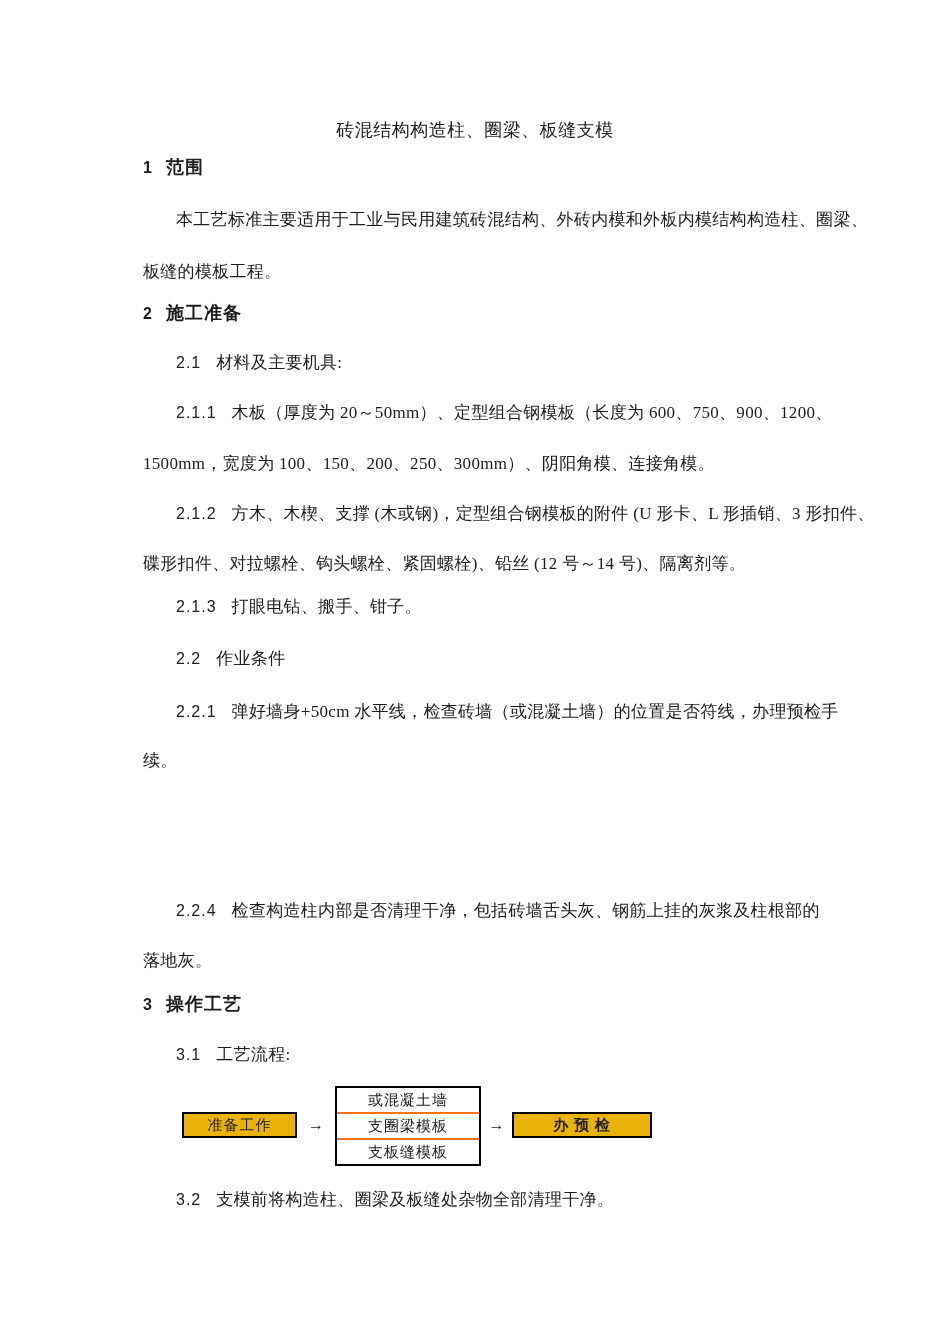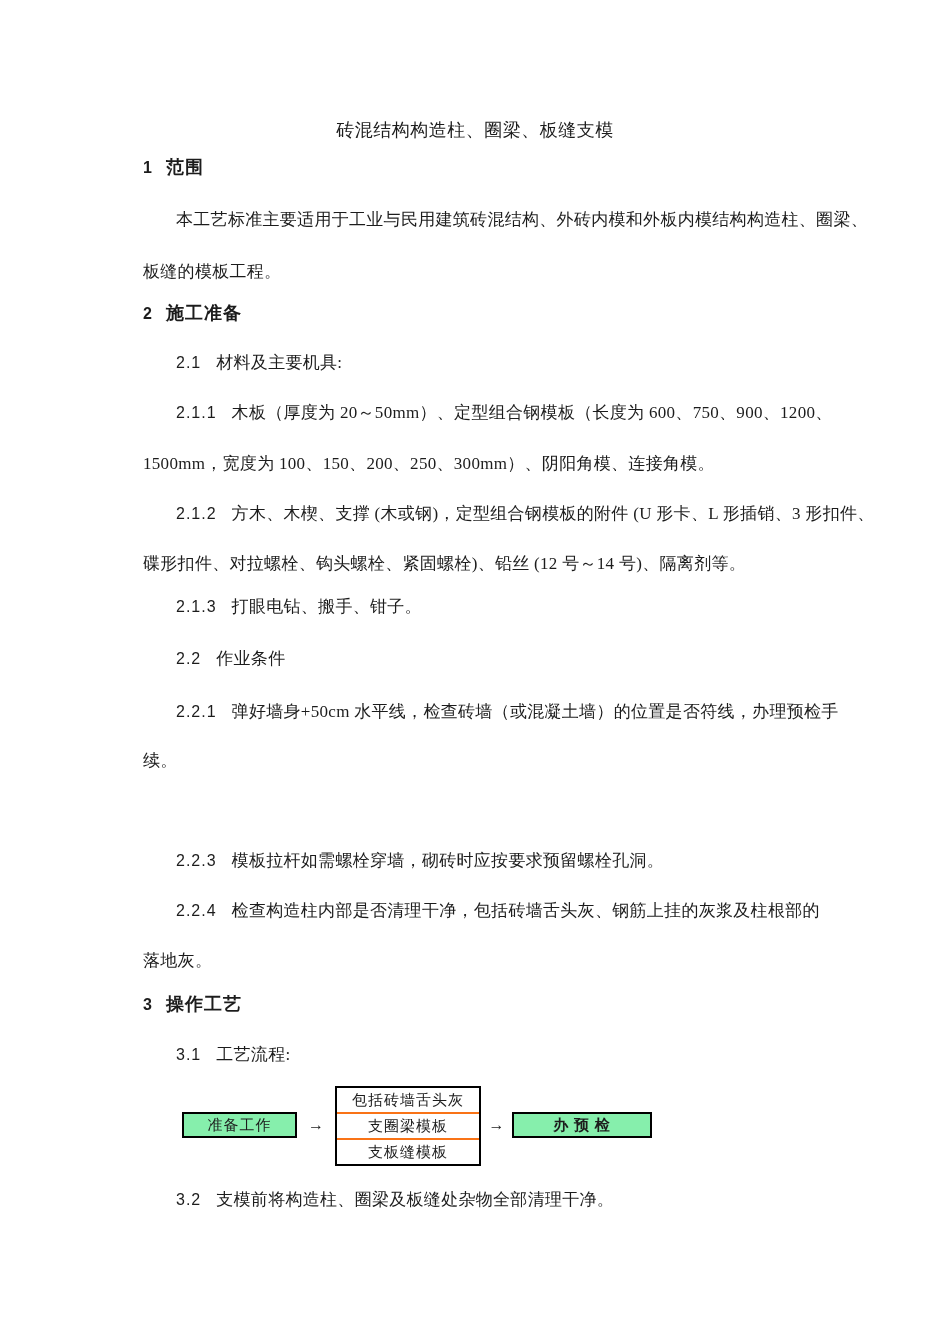--- a/index.html
+++ b/index.html
@@ -44,21 +44,21 @@
   .fc-box {
     position: absolute;
     box-sizing: border-box;
     border: 2px solid #000000;
     display: flex;
     align-items: center;
     justify-content: center;
     font-size: 15px;
     letter-spacing: 1px;
     white-space: nowrap;
-    background: #86efac;
+    background: #eab308;
   }
   .fc-mid {
     position: absolute;
     box-sizing: border-box;
     border: 2px solid #000000;
     display: flex;
     flex-direction: column;
   }
   .fc-row {
     box-sizing: border-box;
@@ -134,23 +134,20 @@
 
   <div class="line indent" style="top:700px">
     <span class="num">2.2.1</span><span>弹好墙身+50cm 水平线，检查砖墙（或混凝土墙）的位置是否符线，办理预检手</span>
   </div>
 
   <div class="line" style="top:749px">
     <span>续。</span>
   </div>
 
 
-  <div class="line indent" style="top:849px">
-    <span class="num">2.2.3</span><span>模板拉杆如需螺栓穿墙，砌砖时应按要求预留螺栓孔洞。</span>
-  </div>
 
   <div class="line indent" style="top:899px">
     <span class="num">2.2.4</span><span>检查构造柱内部是否清理干净，包括砖墙舌头灰、钢筋上挂的灰浆及柱根部的</span>
   </div>
 
   <div class="line" style="top:949px">
     <span>落地灰。</span>
   </div>
 
   <div class="line heading" style="top:992px">
@@ -160,21 +157,21 @@
   <div class="line indent" style="top:1043px">
     <span class="num">3.1</span><span>工艺流程:</span>
   </div>
 
   <div>
     <div class="fc-box" style="left:182px; top:1112px; width:115px; height:26px;">准备工作</div>
 
     <div class="fc-arrow" style="left:297px; top:1112px; width:38px; height:26px;">→</div>
 
     <div class="fc-mid" style="left:335px; top:1086px; width:146px; height:80px;">
-      <div class="fc-row">包括砖墙舌头灰</div>
+      <div class="fc-row">或混凝土墙</div>
       <div class="fc-row">支圈梁模板</div>
       <div class="fc-row">支板缝模板</div>
     </div>
 
     <div class="fc-arrow" style="left:481px; top:1112px; width:31px; height:26px;">→</div>
 
     <div class="fc-box" style="left:512px; top:1112px; width:140px; height:26px;font-weight:bold;">办 预 检</div>
   </div>
 
   <div class="line indent" style="top:1188px">

